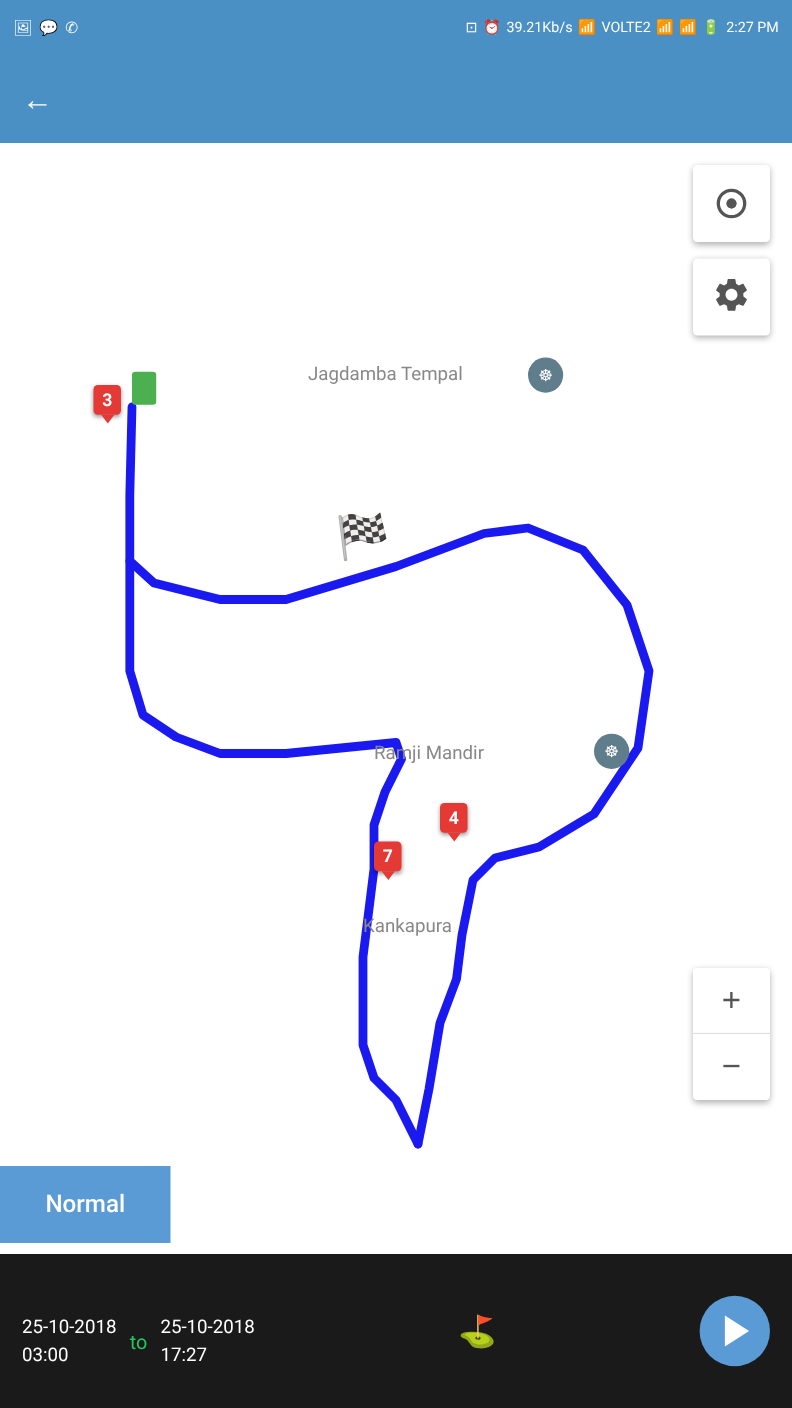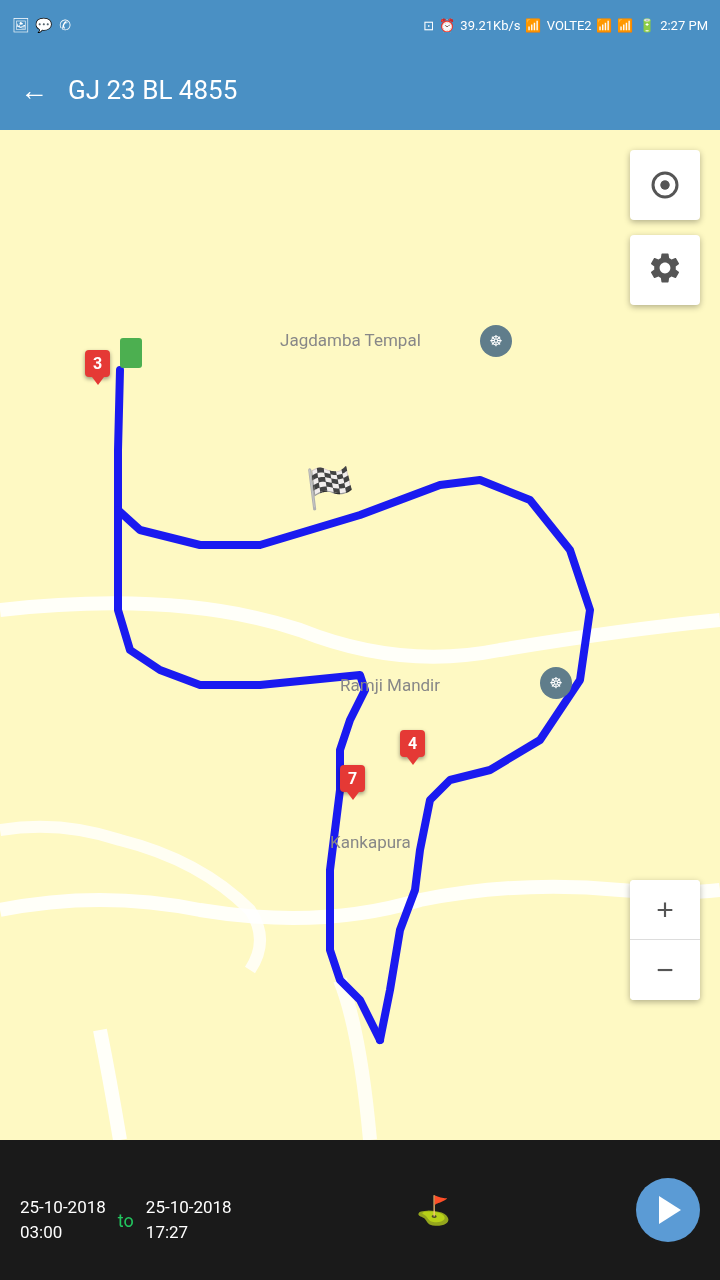--- a/index.html
+++ b/index.html
@@ -40,21 +40,21 @@
       font-size: 26px;
       font-weight: 400;
       color: white;
     }
 
     
     .map-area {
       width: 720px;
       height: 1010px;
       position: relative;
-      background: #fef9c3;
+      background: #ffffff;
       overflow: hidden;
     }
 
     
     .map-control-location {
       position: absolute;
       top: 20px; right: 20px;
       width: 70px; height: 70px;
       background: white;
       border-radius: 4px;
@@ -283,21 +283,20 @@
     <span>VOLTE2</span>
     <span>📶</span>
     <span>📶</span>
     <span>🔋</span>
     <span>2:27 PM</span>
   </div>
 </div>
 
 <div class="top-bar">
   <span class="back-arrow">←</span>
-  <span class="top-bar-title">GJ 23 BL 4855</span>
 </div>
 
 <div class="map-area">
 
   <svg class="road-svg" viewBox="0 0 720 1010">
 
     <path d="M0 480 Q180 460 300 500 Q400 540 500 520 Q620 500 720 490" stroke="#fff" stroke-width="14" fill="none" opacity="0.9"></path>
     <path d="M0 780 Q100 760 200 780 Q320 800 420 770 Q520 750 620 760 Q680 765 720 760" stroke="#fff" stroke-width="14" fill="none" opacity="0.9"></path>
     <path d="M100 900 Q110 950 120 1010" stroke="#fff" stroke-width="14" fill="none" opacity="0.9"></path>
     <path d="M0 700 Q60 690 120 710 Q200 730 250 780 Q270 810 250 840" stroke="#fff" stroke-width="12" fill="none" opacity="0.8"></path>
@@ -348,20 +347,21 @@
         <path d="M19.14 12.94c.04-.3.06-.61.06-.94s-.02-.64-.07-.94l2.03-1.58c.18-.14.23-.41.12-.61l-1.92-3.32c-.12-.22-.37-.29-.59-.22l-2.39.96c-.5-.38-1.03-.7-1.62-.94l-.36-2.54c-.04-.24-.24-.41-.48-.41h-3.84c-.24 0-.43.17-.47.41l-.36 2.54c-.59.24-1.13.57-1.62.94l-2.39-.96c-.22-.08-.47 0-.59.22L2.74 8.87c-.12.21-.08.47.12.61l2.03 1.58c-.05.3-.09.63-.09.94s.02.64.07.94l-2.03 1.58c-.18.14-.23.41-.12.61l1.92 3.32c.12.22.37.29.59.22l2.39-.96c.5.38 1.03.7 1.62.94l.36 2.54c.05.24.24.41.48.41h3.84c.24 0 .44-.17.47-.41l.36-2.54c.59-.24 1.13-.56 1.62-.94l2.39.96c.22.08.47 0 .59-.22l1.92-3.32c.12-.22.07-.47-.12-.61l-2.01-1.58zM12 15.6c-1.98 0-3.6-1.62-3.6-3.6s1.62-3.6 3.6-3.6 3.6 1.62 3.6 3.6-1.62 3.6-3.6 3.6z"></path>
       </svg>
     </div>
   </div>
 
   <div class="zoom-controls">
     <button class="zoom-btn">+</button>
     <button class="zoom-btn">−</button>
   </div>
 
+  <div class="normal-btn">Normal</div>
 
 </div>
 
 <div class="bottom-bar">
   <div class="date-range">
     <div class="date-block">
       <span>25-10-2018</span>
       <span>03:00</span>
     </div>
     <span class="to-text">to</span>

